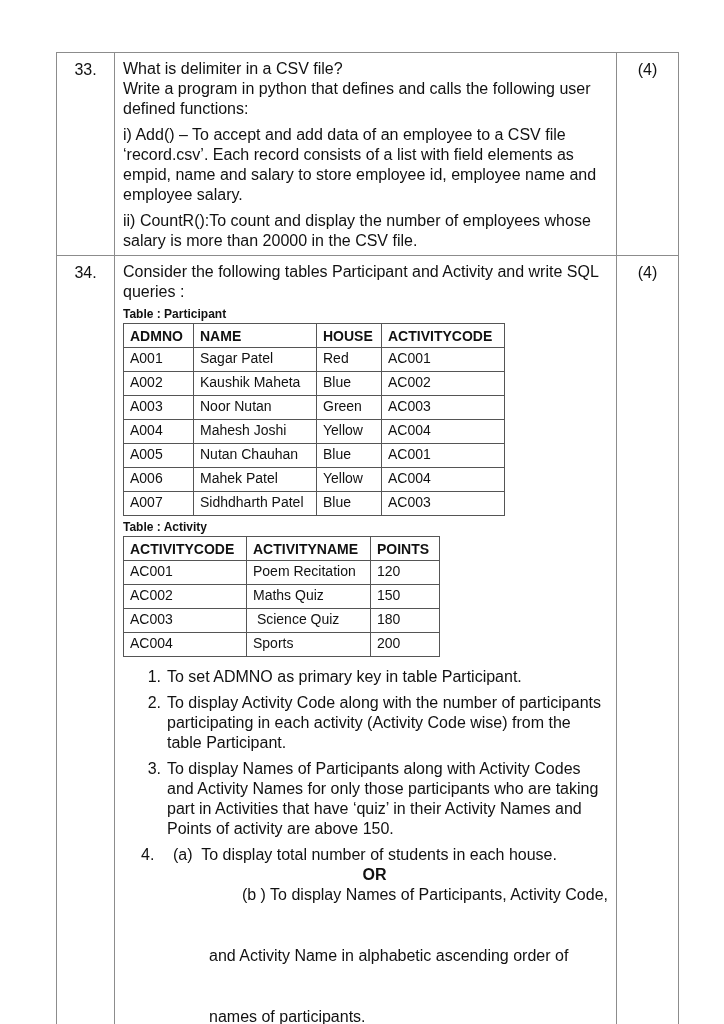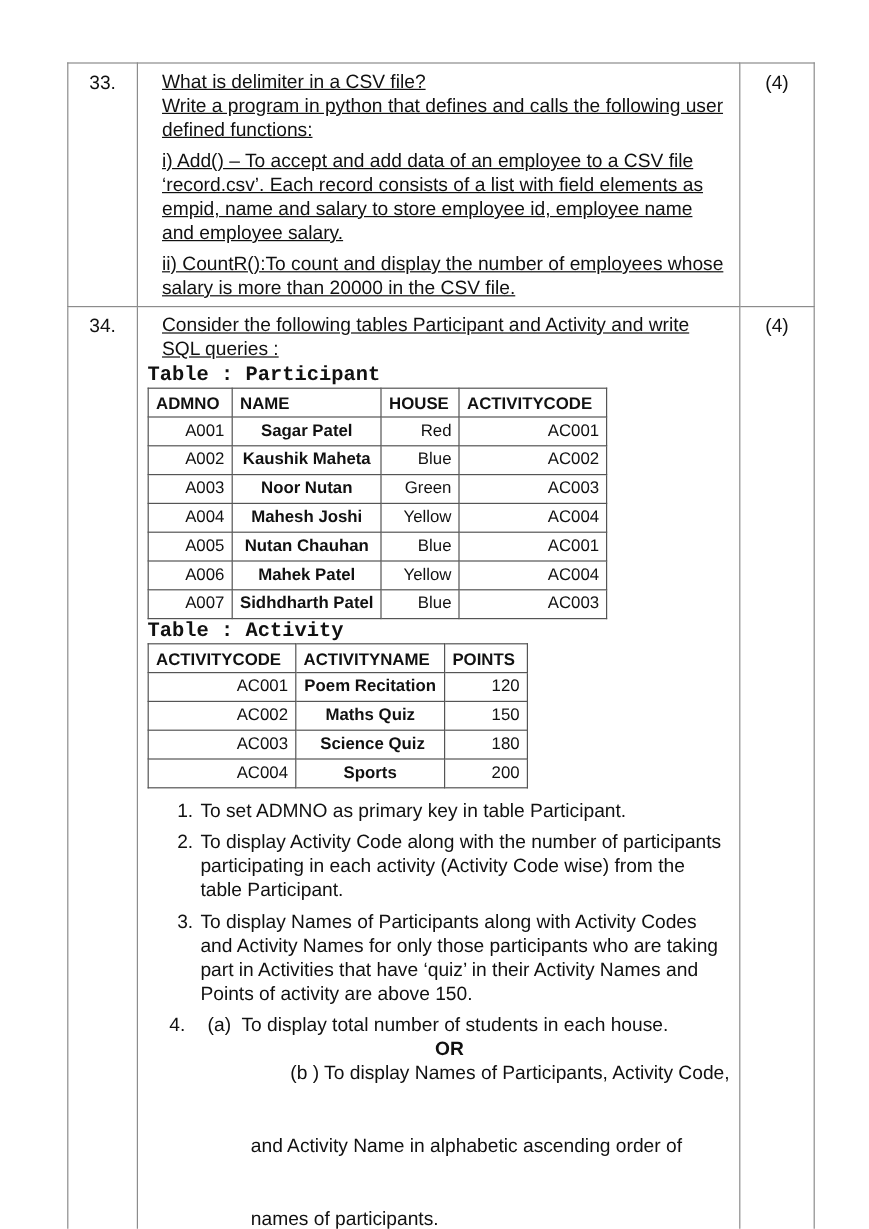--- a/index.html
+++ b/index.html
@@ -11,30 +11,30 @@
       position: absolute; left: 56px; top: 52px; width: 623px;
       border-collapse: collapse; table-layout: fixed;
     }
     .outer td { border: 1px solid #8c8c8c; vertical-align: top; padding: 0; }
     .col-num { width: 58px; }
     .col-q { width: 502px; }
     .col-marks { width: 62px; }
     .qnum { font-size: 16px; text-align: center; padding-top: 8px !important; }
     .marks { font-size: 16px; text-align: center; padding-top: 8px !important; }
     .qbody { padding: 6px 8px 4px 8px !important; font-size: 16px; line-height: 20px; }
-    .para { margin: 0 0 6px 12px; text-decoration: underline; }
+    .para { margin: 0 0 6px 0; }
     .para:last-child { margin-bottom: 0; }
-    .tbl-title { font-weight: bold; font-size: 17px; margin: 2px 0 0 0; line-height: 18px; font-family: Liberation Mono, monospace; }
+    .tbl-title { font-weight: bold; font-size: 12px; margin: 2px 0 0 0; line-height: 18px; }
     table.inner { border-collapse: collapse; font-size: 14px; margin-left: 0; }
     table.inner th, table.inner td {
       border: 1px solid #555; height: 23px; padding: 0 6px; white-space: nowrap;
     }
     table.inner th { font-weight: bold; text-align: left; }
-    table.inner td.c { text-align: right; }
-    table.inner td.l { text-align: center; font-weight: bold; }
+    table.inner td.c { text-align: left; }
+    table.inner td.l { text-align: left; }
     .qlist { margin: 10px 0 0 0; padding: 0; list-style: none; }
     .qlist li { display: flex; margin: 0 0 6px 0; line-height: 20px; }
     .qlist .n { width: 26px; flex: none; text-align: right; padding-right: 6px; padding-left: 12px; }
     .qlist .t { flex: 1; }
     .q4 { margin-left: 18px; line-height: 20px; }
     .q4 .row { display: flex; }
     .q4 .n { width: 32px; flex: none; }
     .q4 .or { text-align: center; font-weight: bold; }
     .q4 .b { padding-left: 34px; text-align: right; }
     .q4 .b-cont { padding-left: 68px; margin-top: 41px; }

